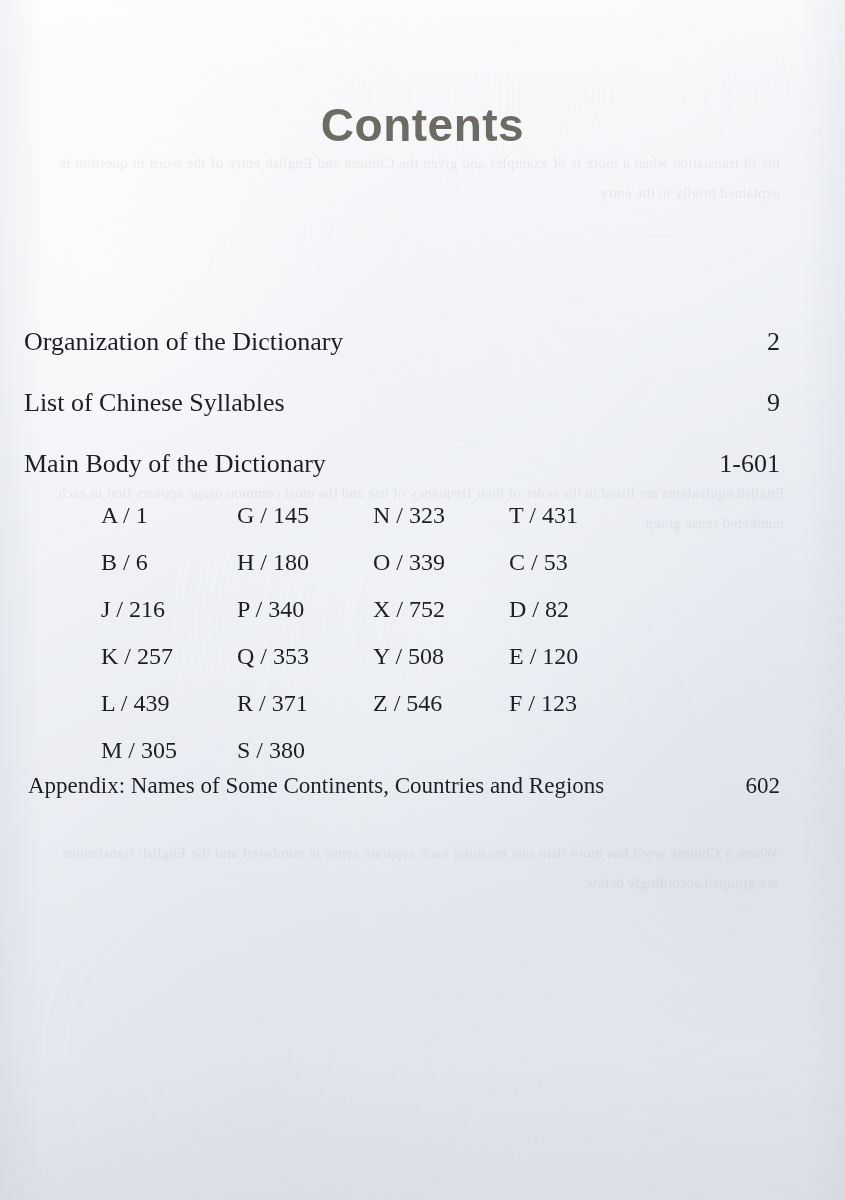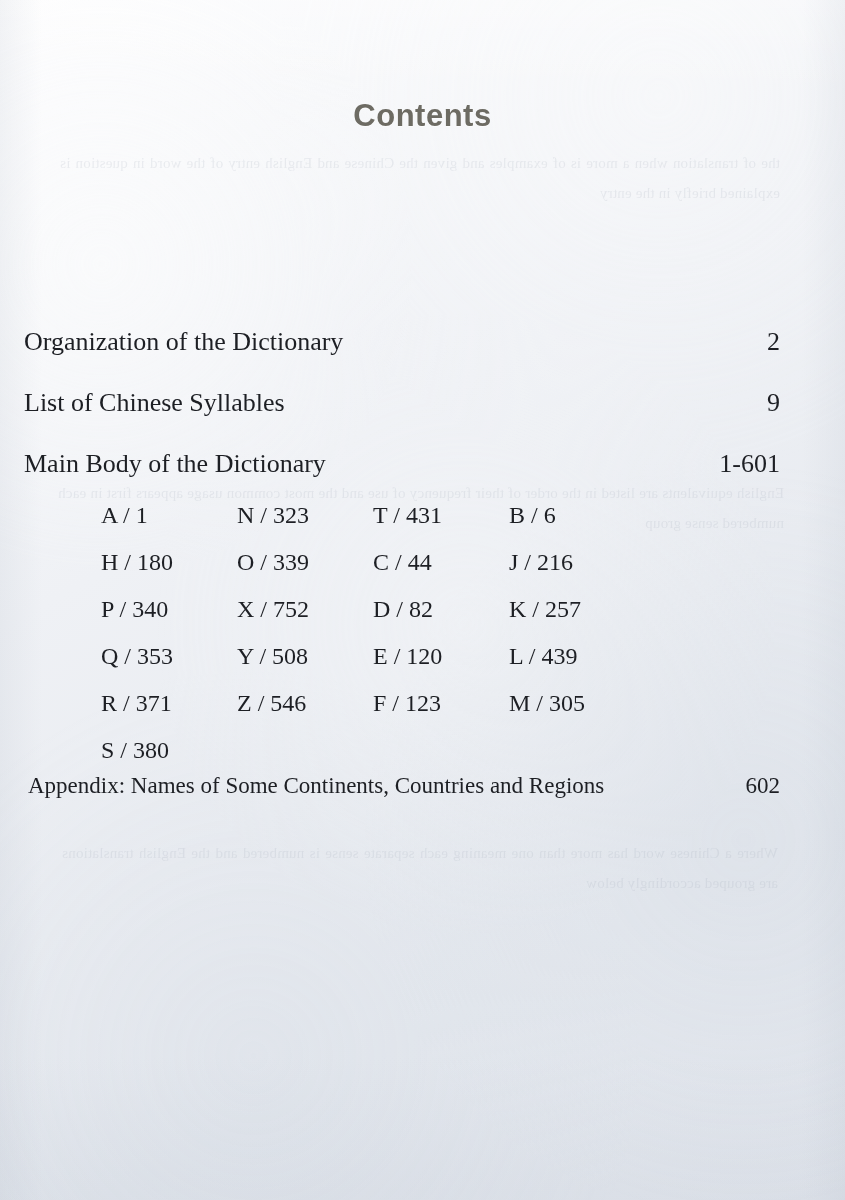--- a/index.html
+++ b/index.html
@@ -75,21 +75,21 @@
 
   
   .doc-title {
     position: absolute;
     top: 98px;
     left: 0;
     width: 845px;
     text-align: center;
     font-family: "Liberation Sans", "DejaVu Sans", sans-serif;
     font-weight: bold;
-    font-size: 31px;
+    font-size: 46px;
     letter-spacing: .5px;
     color: #6d6b63;
     text-shadow: 0 1px 0 rgba(255,255,255,.55);
   }
 
   
   .toc {
     position: absolute;
     left: 24px;
     top: 327px;
@@ -207,28 +207,29 @@
       <div class="toc-row">
         <span class="toc-label">Main Body of the Dictionary</span>
         <span class="toc-leader"></span>
         <span class="toc-page">1-601</span>
       </div>
 
     </div>
 
     <div class="letter-grid">
       <div class="letter-cell">A / 1</div>
+      <div class="letter-cell">G / 145</div>
       <div class="letter-cell">N / 323</div>
       <div class="letter-cell">T / 431</div>
 
       <div class="letter-cell">B / 6</div>
       <div class="letter-cell">H / 180</div>
       <div class="letter-cell">O / 339</div>
 
-      <div class="letter-cell">C / 44</div>
+      <div class="letter-cell">C / 53</div>
       <div class="letter-cell">J / 216</div>
       <div class="letter-cell">P / 340</div>
       <div class="letter-cell">X / 752</div>
 
       <div class="letter-cell">D / 82</div>
       <div class="letter-cell">K / 257</div>
       <div class="letter-cell">Q / 353</div>
       <div class="letter-cell">Y / 508</div>
 
       <div class="letter-cell">E / 120</div>

